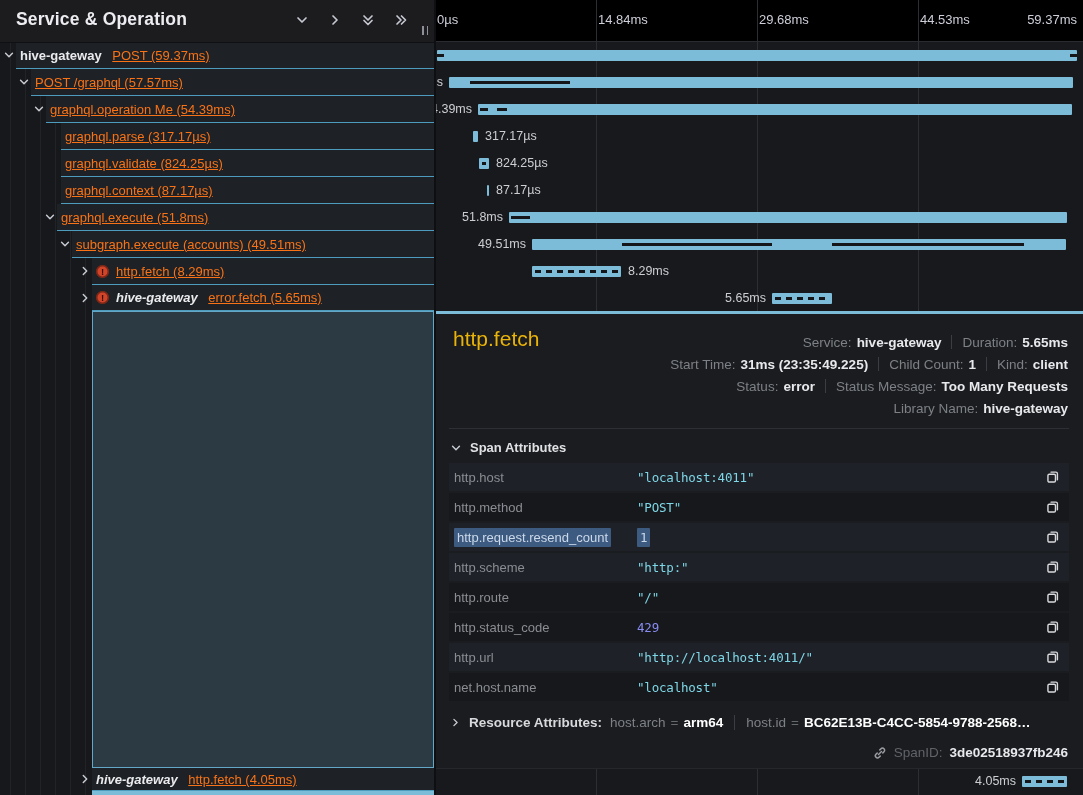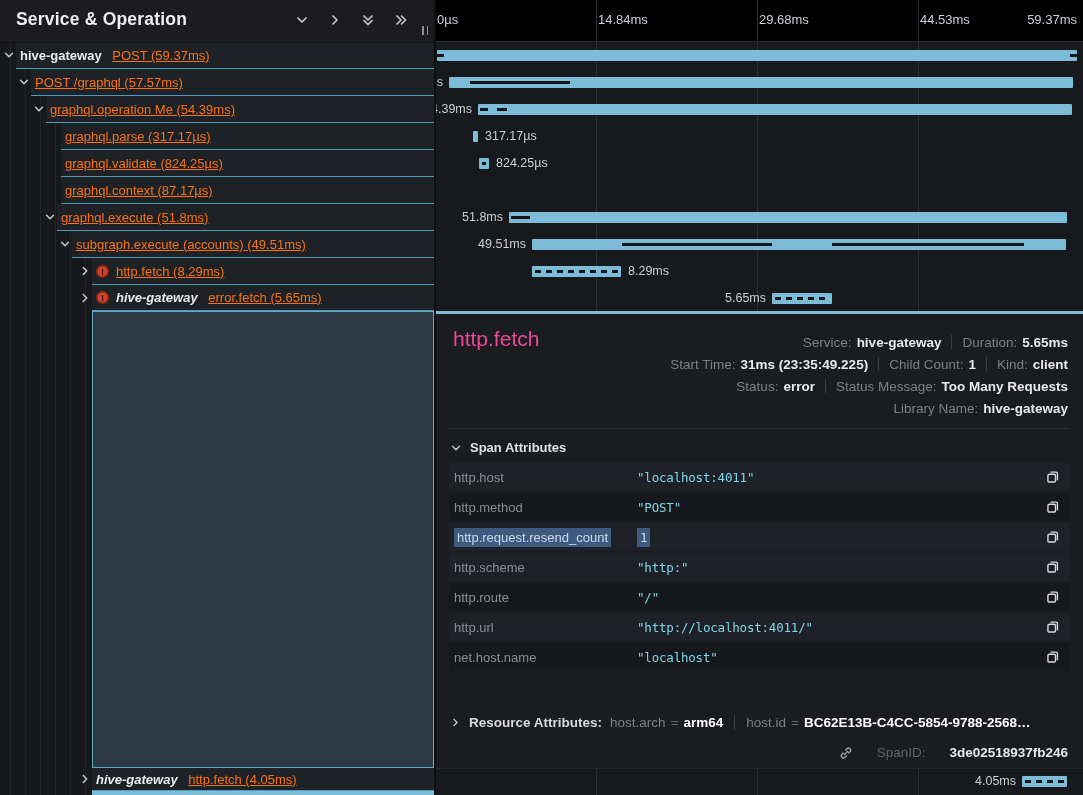--- a/index.html
+++ b/index.html
@@ -43,21 +43,21 @@
   .tl-row{position:absolute;left:0;width:647px;height:27px;}
   .bar{position:absolute;top:8px;height:11px;background:#7cbcd9;border-radius:1px;z-index:2;cursor:pointer;}
   .bar.dashed::after{content:"";position:absolute;left:3px;right:3px;top:4px;height:3px;
        background:repeating-linear-gradient(90deg,#14161a 0 6px,rgba(0,0,0,0) 6px 11px);}
   .seg{position:absolute;top:12px;height:3px;background:#14161a;z-index:3;}
   .bar-label{position:absolute;top:0;line-height:27px;font-size:12.5px;color:#cdced2;white-space:nowrap;z-index:2;}
 
   
   .detail{position:absolute;left:0;top:311px;width:647px;height:457px;background:#1a1c20;
           border-top:3px solid #7cbcd9;box-sizing:border-box;z-index:5;}
-  .d-title{position:absolute;left:17px;top:13px;font-size:21px;font-weight:400;color:#ec4899;}
+  .d-title{position:absolute;left:17px;top:13px;font-size:21px;font-weight:400;color:#eab308;}
   .d-meta{position:absolute;right:15px;top:17px;display:flex;flex-direction:column;align-items:flex-end;}
   .meta-line{display:flex;align-items:center;height:22px;font-size:13.5px;white-space:pre;}
   .m-label{color:#7d8085;margin-right:5px;}
   .m-value{color:#e8e9eb;font-weight:700;}
   .m-div{width:1px;height:14px;background:#3a3d44;margin:0 10px;}
   .d-hr{position:absolute;left:13px;right:14px;top:114px;height:1px;background:#2c2f35;}
   .sa-header{position:absolute;left:14px;top:126px;display:flex;align-items:center;gap:8px;
              font-size:13px;font-weight:700;color:#e0e1e3;cursor:pointer;}
   .attrs{position:absolute;left:13px;right:14px;top:149px;}
   .attr-row{position:relative;height:28px;margin-bottom:2px;display:flex;align-items:center;}
@@ -69,21 +69,21 @@
   .a-val.num{color:#888bf2;}
   .hl{background:#3d5a80;color:#ccd9ea;padding:2px 3px;border-radius:1px;}
   .a-copy{position:absolute;right:9px;top:7px;cursor:pointer;}
   .res-line{position:absolute;left:14px;top:401px;display:flex;align-items:center;font-size:13.5px;
             color:#7d8085;white-space:pre;}
   .res-chev{margin-right:2px;cursor:pointer;}
   .res-title{font-weight:700;color:#d8d9db;margin:0 8px 0 6px;}
   .res-eq{color:#65686d;margin:0 5px;}
   .res-val{font-weight:700;color:#ffffff;}
   .res-div{width:1px;height:15px;background:#3a3d44;margin:0 11px;}
-  .spanid{position:absolute;right:15px;top:431px;display:flex;align-items:center;gap:24px;font-size:13.5px;}
+  .spanid{position:absolute;right:15px;top:431px;display:flex;align-items:center;gap:7px;font-size:13.5px;}
   .sid-label{color:#606368;}
   .sid-value{color:#e8e9eb;font-weight:700;}
 
   .tl-bottom{position:absolute;left:0;top:768px;width:647px;height:27px;background:#17191d;
              border-top:1px solid #25272d;box-sizing:border-box;z-index:6;}
 </style>
 </head>
 <body>
 
 <div class="app">
@@ -221,20 +221,24 @@
         </div>
         <div class="tl-row" style="top: 81px;">
           <div class="bar" style="left: 37px; width: 5px;"></div>
           <span class="bar-label" style="left: 49px;">317.17µs</span>
         </div>
         <div class="tl-row" style="top: 108px;">
           <div class="bar" style="left: 43px; width: 10px;"></div>
           <div class="seg" style="left: 46px; width: 4px;"></div>
           <span class="bar-label" style="left: 60px;">824.25µs</span>
         </div>
+        <div class="tl-row" style="top: 135px;">
+          <div class="bar" style="left: 51px; width: 2px;"></div>
+          <span class="bar-label" style="left: 60px;">87.17µs</span>
+        </div>
         <div class="tl-row" style="top: 162px;">
           <div class="bar" style="left: 73px; width: 558px;"></div>
           <div class="seg" style="left: 75px; width: 19px;"></div>
           <span class="bar-label" style="right: 580px;">51.8ms</span>
         </div>
         <div class="tl-row" style="top: 189px;">
           <div class="bar" style="left: 96px; width: 534px;"></div>
           <div class="seg" style="left: 186px; width: 150px;"></div>
           <div class="seg" style="left: 396px; width: 192px;"></div>
           <span class="bar-label" style="right: 557px;">49.51ms</span>
@@ -298,20 +302,28 @@
             </svg>
           </div>
           <div class="attr-row even">
             <div class="a-keycell"><span>http.route</span></div>
             <span class="a-val str">"/"</span>
             <svg width="14" height="14" viewBox="0 0 13 13" fill="none" stroke="#d9dadc" stroke-width="1.3" stroke-linecap="round" stroke-linejoin="round" class="a-copy">
               <path d="M4.7 2h4.5a1.4 1.4 0 0 1 1.4 1.4v5.6"></path>
               <rect x="1.8" y="3.9" width="7" height="7.3" rx="1.3"></rect>
             </svg>
           </div>
+          <div class="attr-row even">
+            <div class="a-keycell"><span>http.status_code</span></div>
+            <span class="a-val num">429</span>
+            <svg width="14" height="14" viewBox="0 0 13 13" fill="none" stroke="#d9dadc" stroke-width="1.3" stroke-linecap="round" stroke-linejoin="round" class="a-copy">
+              <path d="M4.7 2h4.5a1.4 1.4 0 0 1 1.4 1.4v5.6"></path>
+              <rect x="1.8" y="3.9" width="7" height="7.3" rx="1.3"></rect>
+            </svg>
+          </div>
           <div class="attr-row odd">
             <div class="a-keycell"><span>http.url</span></div>
             <span class="a-val str">"http://localhost:4011/"</span>
             <svg width="14" height="14" viewBox="0 0 13 13" fill="none" stroke="#d9dadc" stroke-width="1.3" stroke-linecap="round" stroke-linejoin="round" class="a-copy">
               <path d="M4.7 2h4.5a1.4 1.4 0 0 1 1.4 1.4v5.6"></path>
               <rect x="1.8" y="3.9" width="7" height="7.3" rx="1.3"></rect>
             </svg>
           </div>
           <div class="attr-row even">
             <div class="a-keycell"><span>net.host.name</span></div>

